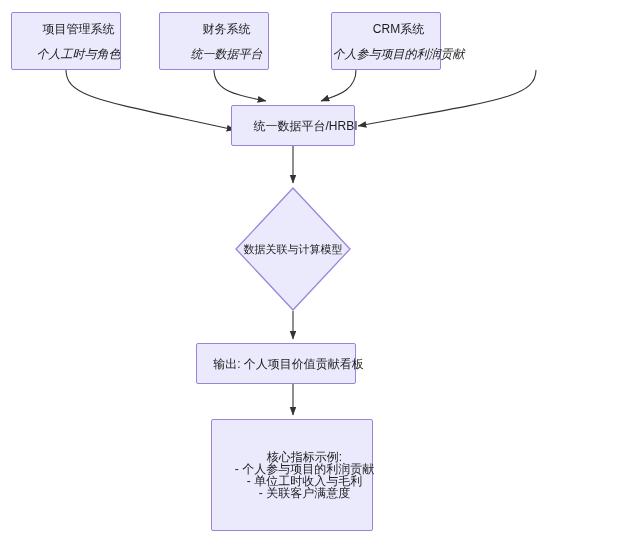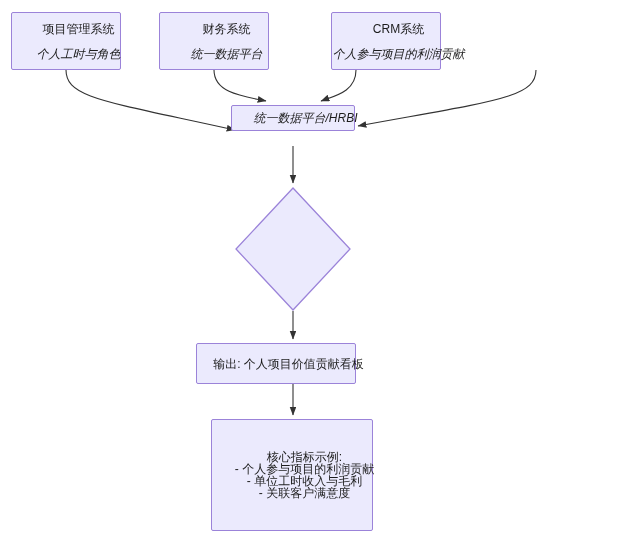--- a/index.html
+++ b/index.html
@@ -54,21 +54,21 @@
   .src { width: 110px; height: 58px; }
   .src .line + .line { margin-top: 13px; font-style: italic; }
   #src-0 { left: 11px;  top: 12px; }
   #src-1 { left: 159px; top: 12px; }
   #src-2 { left: 301px; top: 12px; margin-left: 30px; }
   #src-3 { left: 468px; top: 12px; width: 136px; }
 
   
   #hub {
     left: 231px; top: 105px;
-    width: 124px; height: 26px; font-style: italic;
+    width: 124px; height: 41px;
   }
 
   
   #diamond-wrap {
     position: absolute;
     left: 235px; top: 187px;
     width: 116px; height: 124px;
   }
   #diamond-shape {
     position: absolute;
@@ -146,20 +146,21 @@
 
 
   <div class="node" id="hub">
     <span class="line">统一数据平台/HRBI</span>
   </div>
 
   <div id="diamond-wrap">
     <svg id="diamond-shape" viewBox="0 0 116 124" preserveAspectRatio="none" xmlns="http://www.w3.org/2000/svg">
       <polygon points="58,1 115,62 58,123 1,62" fill="#ebeafd" stroke="#9b83d9" stroke-width="1.3"></polygon>
     </svg>
+    <span id="diamond-label">数据关联与计算模型</span>
   </div>
 
   <div class="node" id="output">
     <span class="line">输出: 个人项目价值贡献看板</span>
   </div>
 
   <div class="node" id="metrics">
     <span class="line">核心指标示例:</span>
     <span class="line">- 个人参与项目的利润贡献</span>
     <span class="line">- 单位工时收入与毛利</span>

